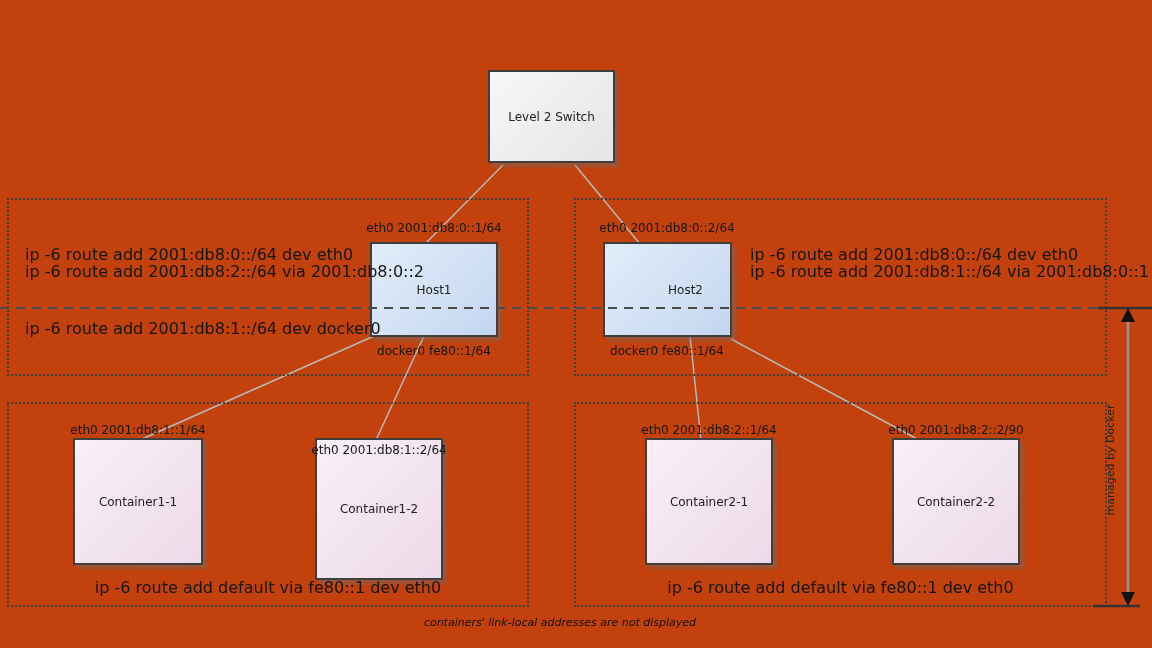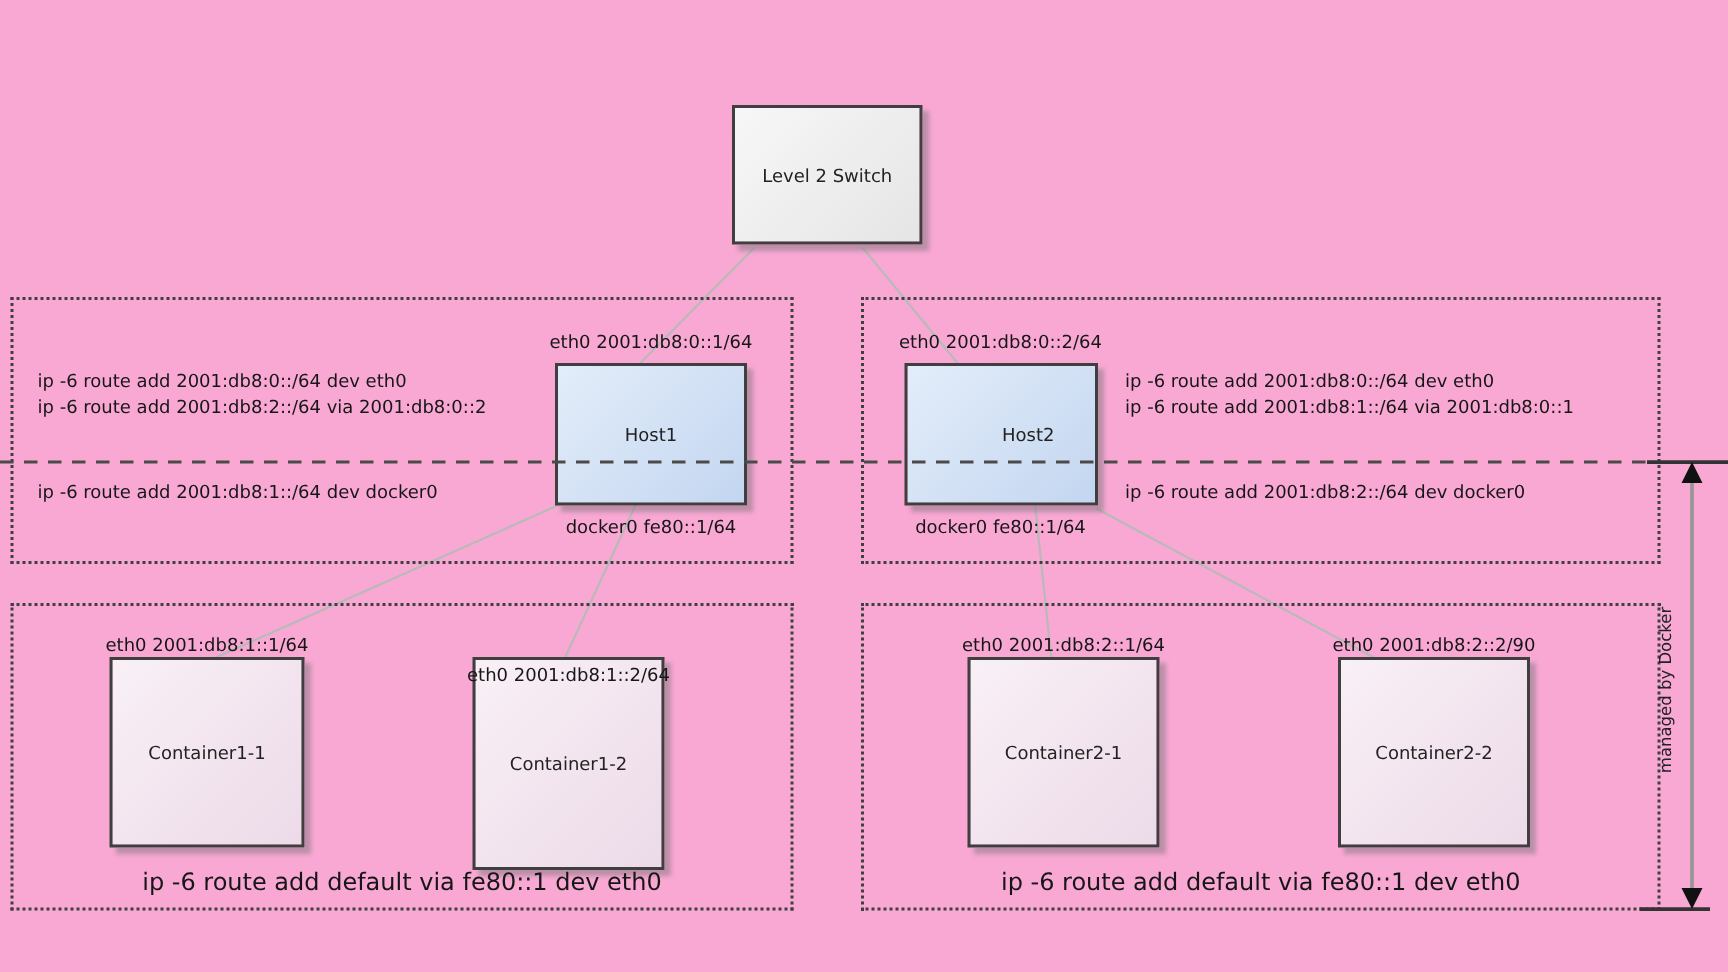--- a/index.html
+++ b/index.html
@@ -1,17 +1,17 @@
 <!DOCTYPE html>
 <html><head>
 <meta charset="utf-8">
 <style>
   html,body{margin:0;padding:0;background:#ffffff;}
   body{font-family:"DejaVu Sans","Liberation Sans",sans-serif;color:#1c1c1c;}
-  .canvas{position:relative;width:1152px;height:648px;background:#f9a8d4;overflow:hidden;}
+  .canvas{position:relative;width:1152px;height:648px;background:#c2410c;overflow:hidden;}
   svg.layer{position:absolute;left:0;top:0;width:1152px;height:648px;pointer-events:none;}
   .layer-behind{z-index:1;}
   .layer-front{z-index:6;}
 
   .region{position:absolute;border:2px dotted #404040;box-sizing:border-box;background:transparent;z-index:2;}
   .region-tl{left:7px;top:198px;width:522px;height:178px;}
   .region-tr{left:574px;top:198px;width:533px;height:178px;}
   .region-bl{left:7px;top:402px;width:522px;height:205px;}
   .region-br{left:574px;top:402px;width:533px;height:205px;}
 
@@ -34,21 +34,21 @@
                transform:translateX(-50%);color:#161616;}
   .eth-h1{left:434px;top:221px;}
   .eth-h2{left:667px;top:221px;}
   .dkr-h1{left:434px;top:344px;}
   .dkr-h2{left:667px;top:344px;}
   .eth-c11{left:138px;top:423px;}
   .eth-c12{left:379px;top:423px;margin-top:20px;}
   .eth-c21{left:709px;top:423px;}
   .eth-c22{left:956px;top:423px;}
 
-  .routes{position:absolute;font-size:12px;line-height:17px;white-space:nowrap;z-index:5;color:#161616;}
+  .routes{position:absolute;font-size:16px;line-height:17px;white-space:nowrap;z-index:5;color:#161616;}
   .routes-h1-top{left:25px;top:246px;}
   .routes-h1-bot{left:25px;top:320px;}
   .routes-h2-top{left:750px;top:246px;}
   .routes-h2-bot{left:750px;top:320px;}
 
   .default-route{position:absolute;font-size:16px;text-align:center;z-index:5;color:#161616;}
   .dr-1{left:7px;width:522px;top:578px;}
   .dr-2{left:574px;width:533px;top:578px;}
 
   .footnote{position:absolute;left:380px;width:360px;top:616px;text-align:center;
@@ -112,29 +112,27 @@
     <div>ip -6 route add 2001:db8:0::/64 dev eth0</div>
     <div>ip -6 route add 2001:db8:2::/64 via 2001:db8:0::2</div>
   </div>
   <div class="routes routes-h1-bot">
     <div>ip -6 route add 2001:db8:1::/64 dev docker0</div>
   </div>
   <div class="routes routes-h2-top">
     <div>ip -6 route add 2001:db8:0::/64 dev eth0</div>
     <div>ip -6 route add 2001:db8:1::/64 via 2001:db8:0::1</div>
   </div>
-  <div class="routes routes-h2-bot">
-    <div>ip -6 route add 2001:db8:2::/64 dev docker0</div>
-  </div>
 
   <div class="default-route dr-1">ip -6 route add default via fe80::1 dev eth0</div>
   <div class="default-route dr-2">ip -6 route add default via fe80::1 dev eth0</div>
 
   <div class="managed-label">managed by Docker</div>
 
+  <div class="footnote">containers' link-local addresses are not displayed</div>
 
   <svg class="layer layer-front" viewBox="0 0 1152 648">
     <line x1="0" y1="308" x2="1098" y2="308" stroke="#4a4a4a" stroke-width="2" stroke-dasharray="9 7"></line>
     <line x1="1098" y1="308" x2="1152" y2="308" stroke="#333333" stroke-width="2.5"></line>
     <line x1="1093" y1="606" x2="1140" y2="606" stroke="#333333" stroke-width="2.5"></line>
     <line x1="1128" y1="316" x2="1128" y2="599" stroke="#979797" stroke-width="2.5"></line>
     <polygon points="1128,308 1121,322 1135,322" fill="#111111"></polygon>
     <polygon points="1128,606 1121,592 1135,592" fill="#111111"></polygon>
   </svg>
 

